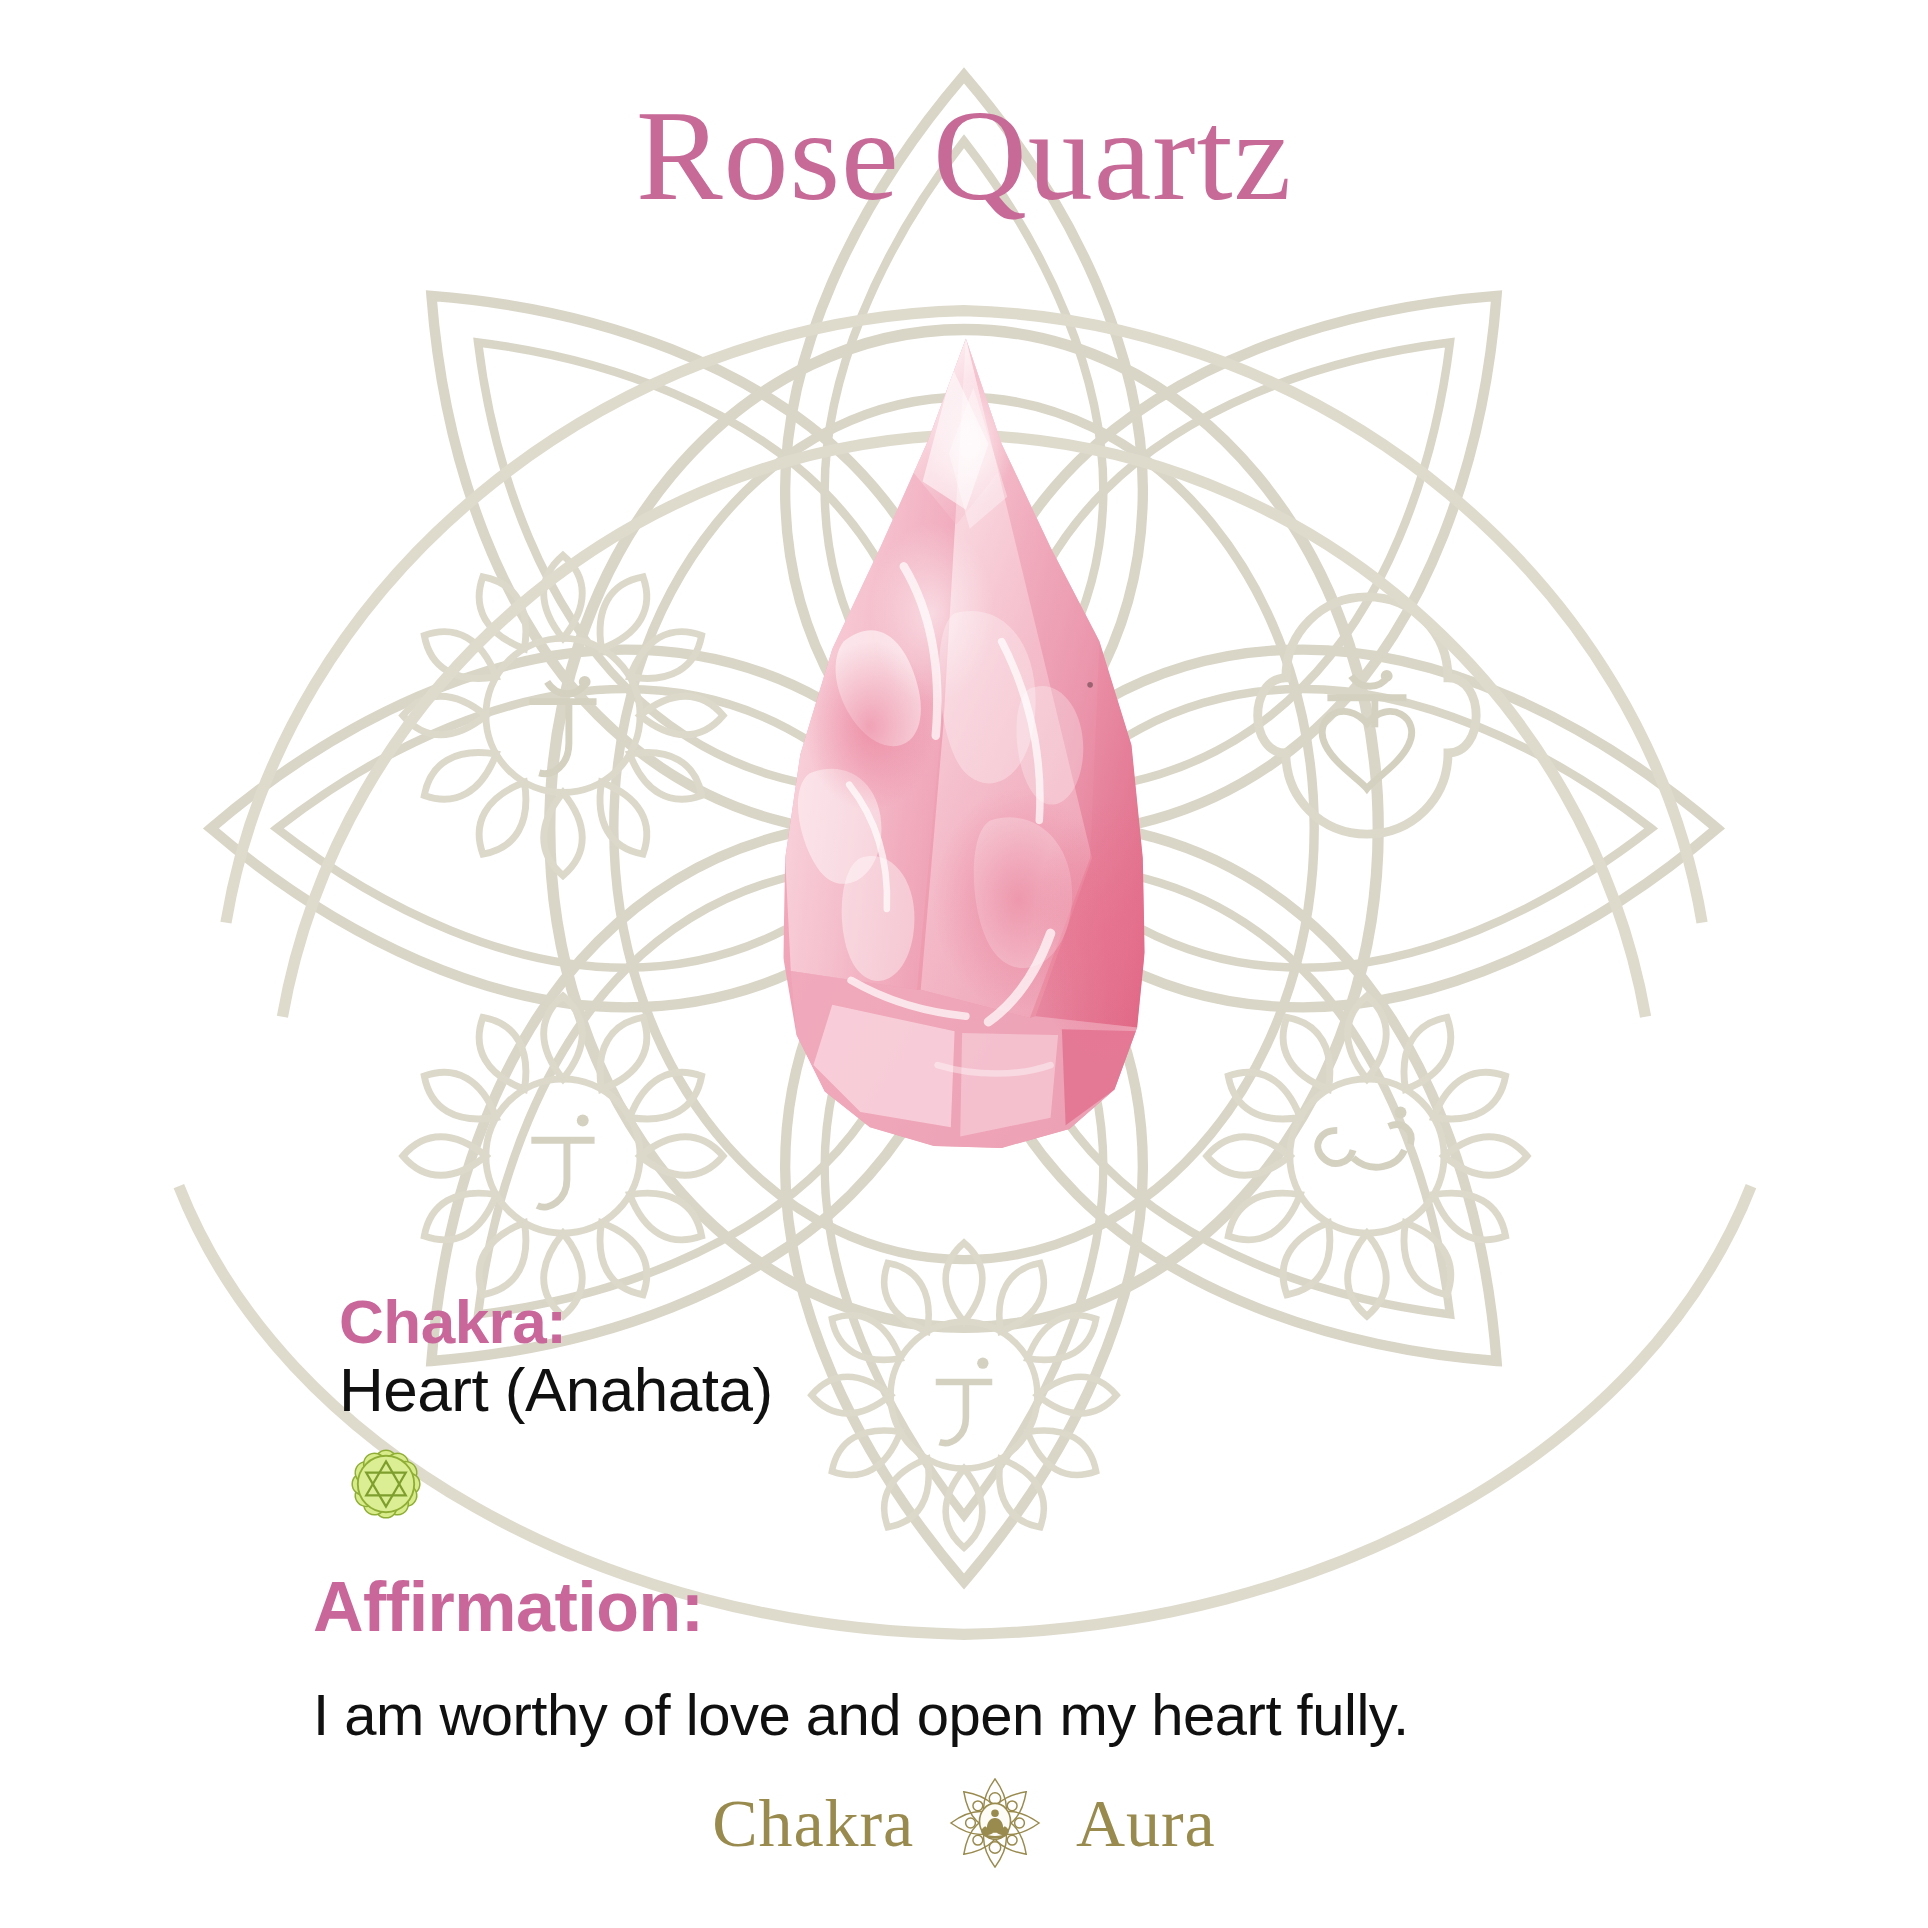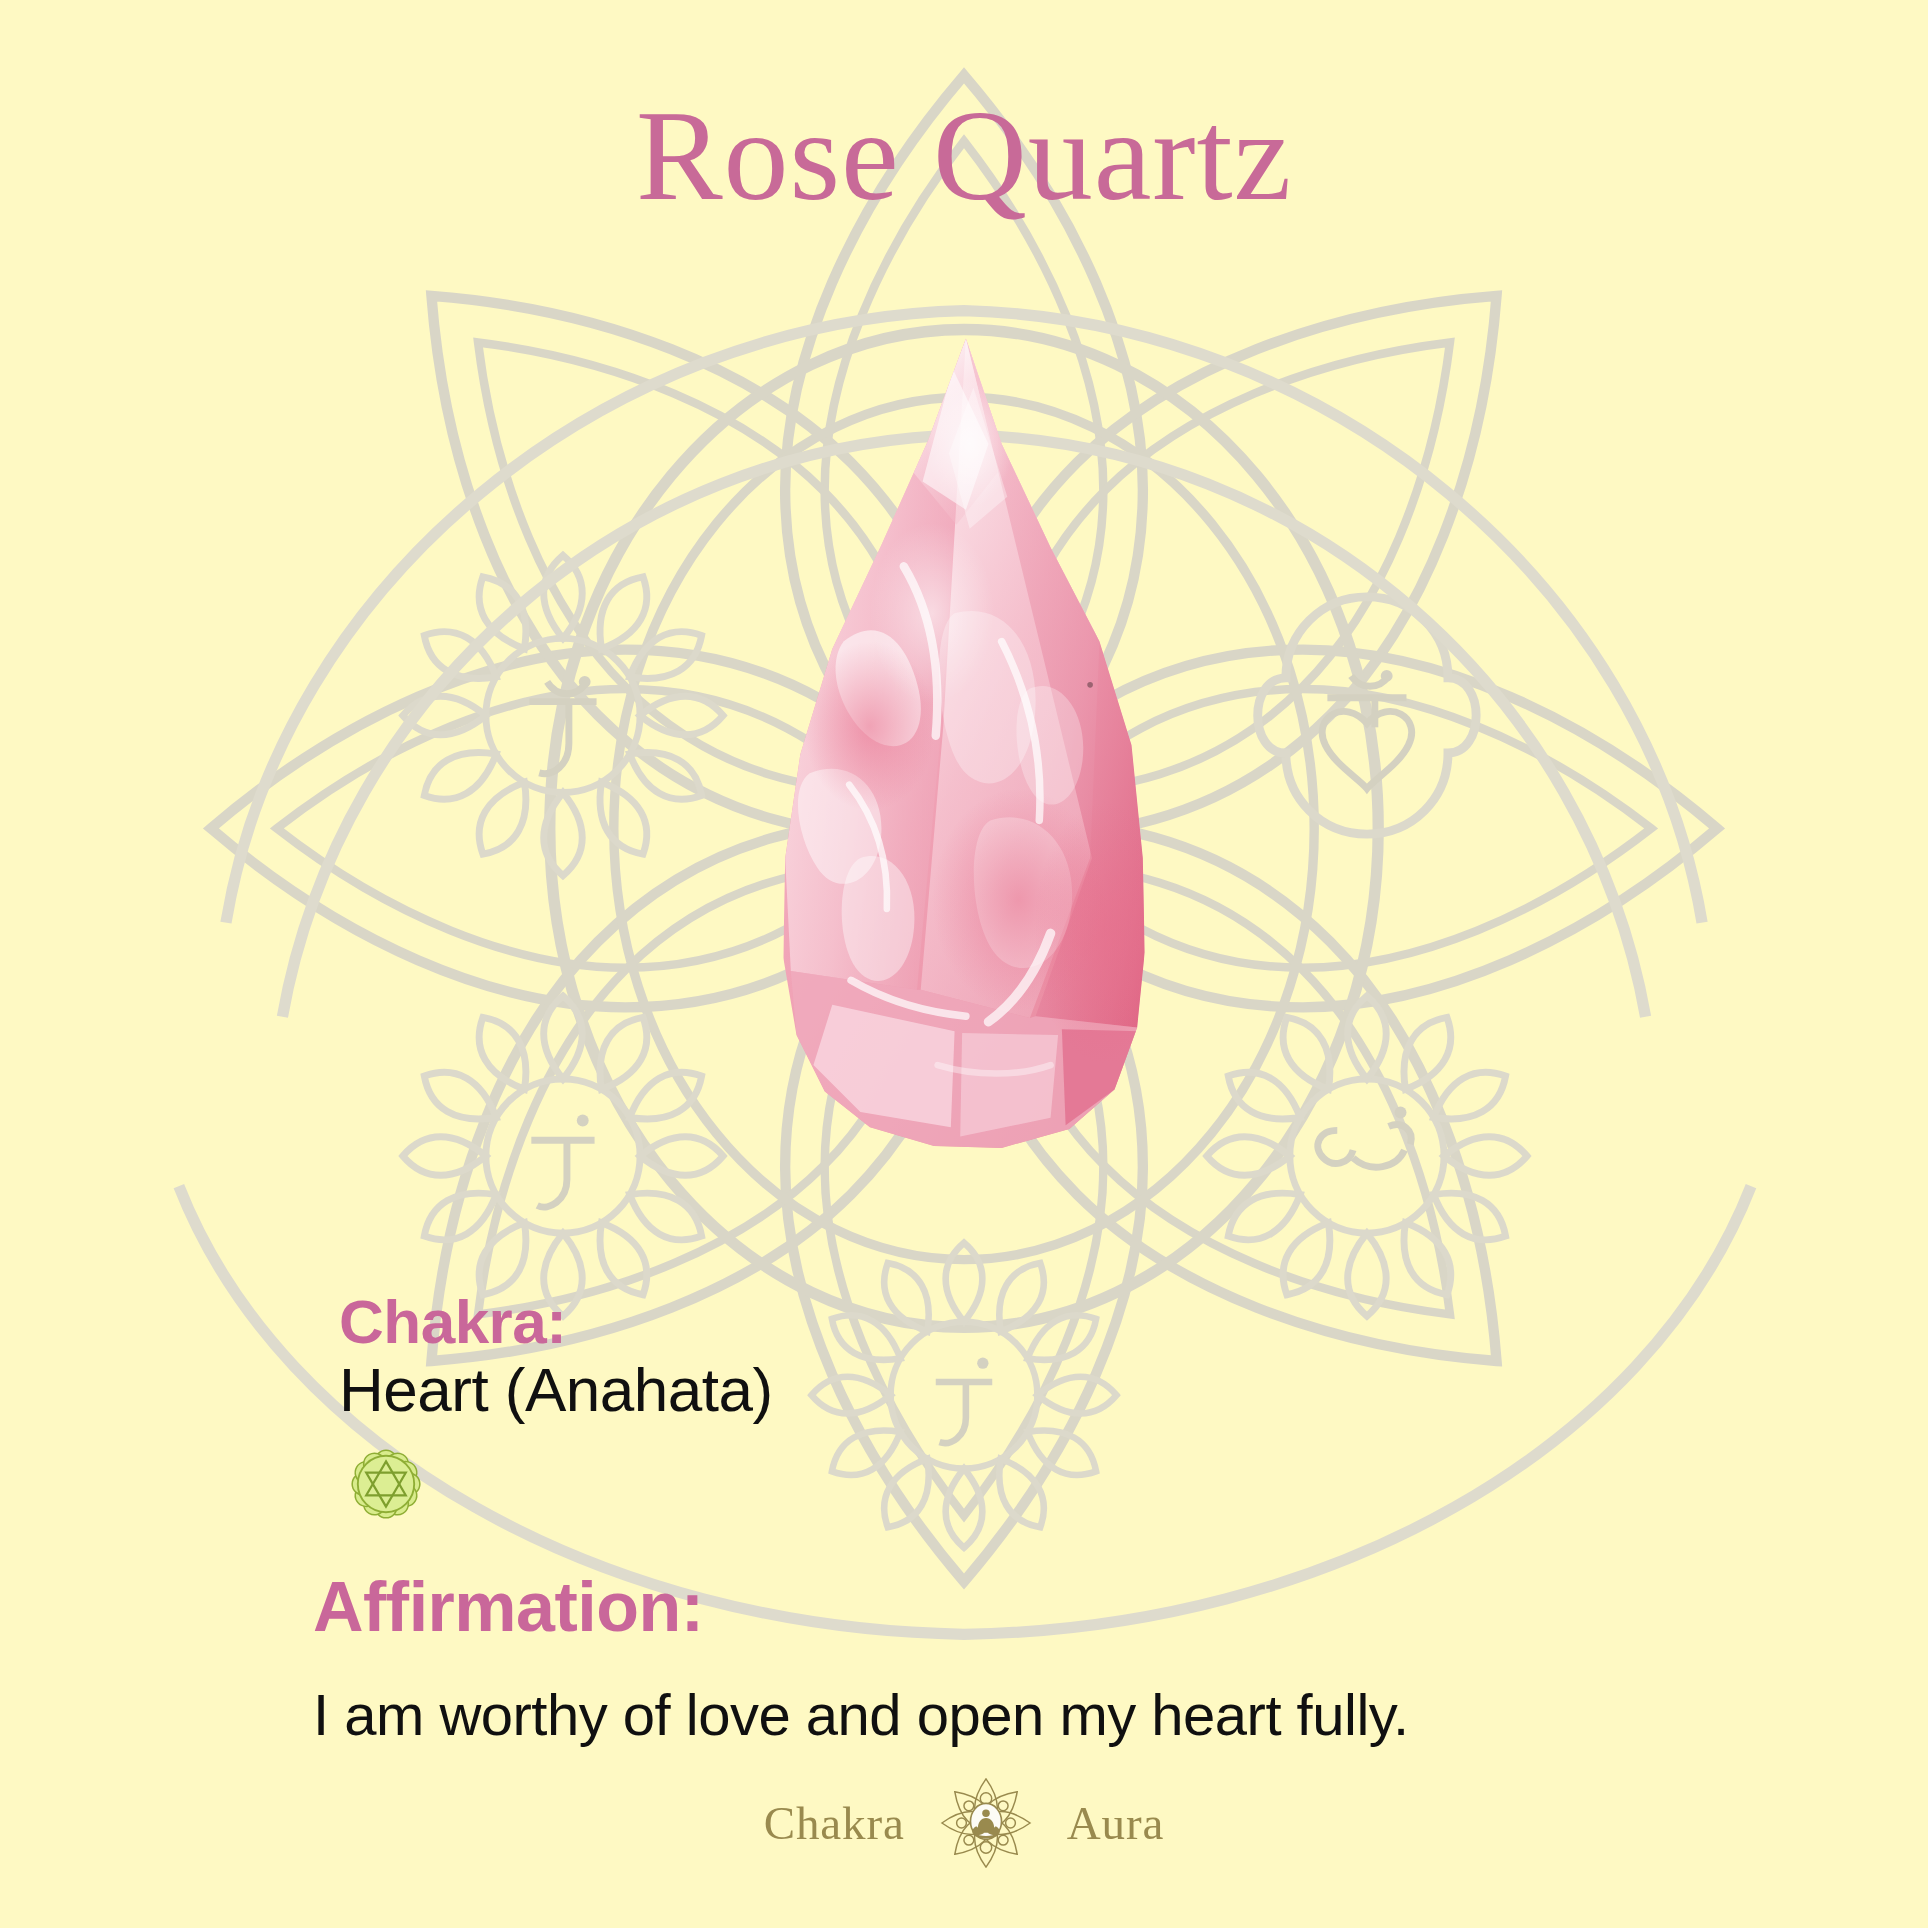--- a/index.html
+++ b/index.html
@@ -4,21 +4,21 @@
 <style>
   html,body{margin:0;padding:0;}
   body{
     width:1928px;height:1928px;overflow:hidden;
     background:#e9e8e0;
     font-family:"Liberation Sans", sans-serif;
     position:relative;
   }
   #card{
     position:absolute;inset:0;
-    background:#fef9c3;
+    background:#ffffff;
     overflow:hidden;
   }
   
   #bg-mandala{
     position:absolute;
     left:50%;top:50%;
     transform:translate(-50%,-50%);
     width:1928px;height:1928px;
     opacity:1;
     pointer-events:none;
@@ -104,21 +104,21 @@
     left:0;right:0;
     bottom:56px;
     display:flex;
     align-items:center;
     justify-content:center;
     gap:32px;
   }
   .brand-word{
     color:#998a4e;
     font-family:"Liberation Serif","DejaVu Serif",serif;
-    font-size:47px;
+    font-size:68px;
     line-height:1;
     letter-spacing:0.9px;
   }
   #brand-logo{width:98px;height:98px;display:block;}
 </style>
 </head>
 <body>
 
 <div id="card">
 

